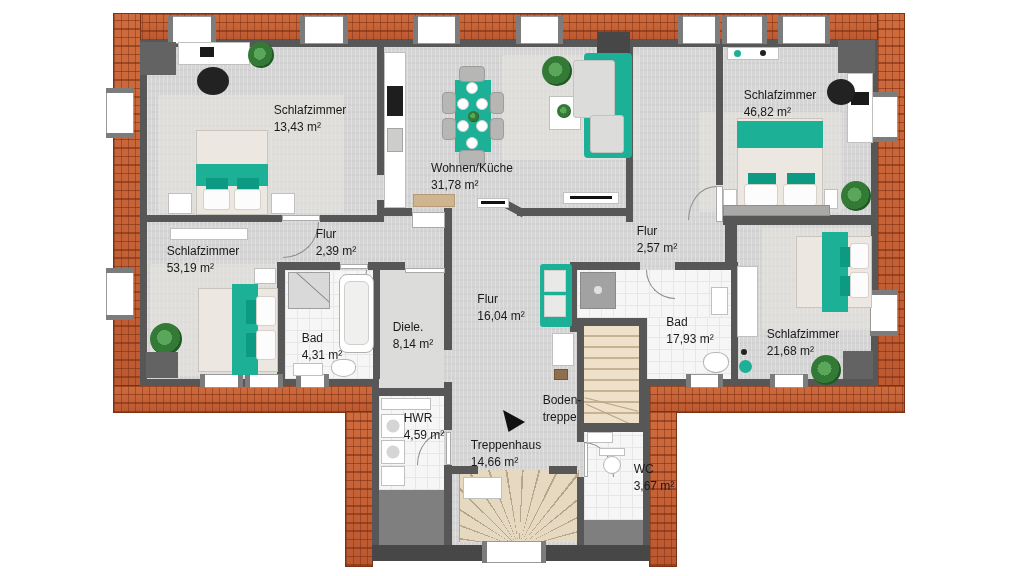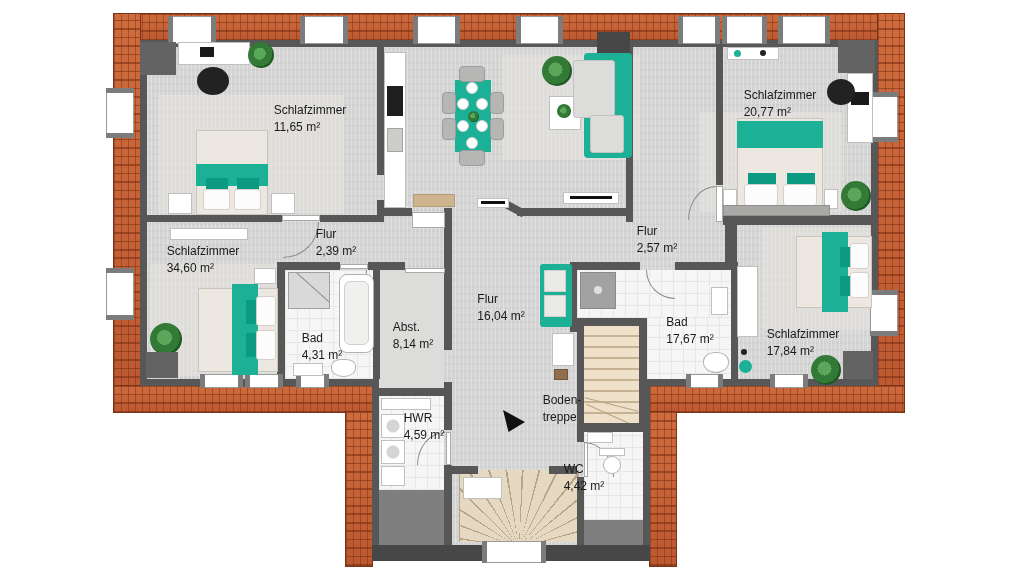--- a/index.html
+++ b/index.html
@@ -271,64 +271,72 @@
   <div class="wh" style="left:381px;top:398px;width:50px;height:12px"></div>
   <div class="wh" style="left:381px;top:414px;width:24px;height:24px;background:radial-gradient(circle at 50% 50%, #d5d5d5 0 6px, #fff 7px)"></div>
   <div class="wh" style="left:381px;top:440px;width:24px;height:24px;background:radial-gradient(circle at 50% 50%, #d5d5d5 0 6px, #fff 7px)"></div>
   <div class="wh" style="left:381px;top:466px;width:24px;height:20px"></div>
   <div class="wh" style="left:587px;top:432px;width:26px;height:11px"></div>
   <div class="wh" style="left:599px;top:448px;width:26px;height:8px"></div>
   <div class="abs" style="left:603px;top:456px;width:18px;height:18px;background:#fff;border:1px solid #b5b5b5;border-radius:50%;box-sizing:border-box"></div>
 
   <div class="lbl" style="left:310px;top:119px">
     <div>Schlafzimmer</div>
-    <div>11,65 m²</div>
+    <div>13,43 m²</div>
+  </div>
+  <div class="lbl" style="left:472px;top:177px">
+    <div>Wohnen/Küche</div>
+    <div>31,78 m²</div>
   </div>
   <div class="lbl" style="left:780px;top:104px">
     <div>Schlafzimmer</div>
-    <div>20,77 m²</div>
+    <div>46,82 m²</div>
   </div>
   <div class="lbl" style="left:336px;top:243px">
     <div>Flur</div>
     <div>2,39 m²</div>
   </div>
   <div class="lbl" style="left:203px;top:260px">
     <div>Schlafzimmer</div>
-    <div>34,60 m²</div>
+    <div>53,19 m²</div>
   </div>
   <div class="lbl" style="left:322px;top:347px">
     <div>Bad</div>
     <div>4,31 m²</div>
   </div>
   <div class="lbl" style="left:413px;top:336px">
-    <div>Abst.</div>
+    <div>Diele.</div>
     <div>8,14 m²</div>
   </div>
   <div class="lbl" style="left:501px;top:308px">
     <div>Flur</div>
     <div>16,04 m²</div>
   </div>
   <div class="lbl" style="left:657px;top:240px">
     <div>Flur</div>
     <div>2,57 m²</div>
   </div>
   <div class="lbl" style="left:690px;top:331px">
     <div>Bad</div>
-    <div>17,67 m²</div>
+    <div>17,93 m²</div>
   </div>
   <div class="lbl" style="left:803px;top:343px">
     <div>Schlafzimmer</div>
-    <div>17,84 m²</div>
+    <div>21,68 m²</div>
   </div>
   <div class="lbl" style="left:424px;top:427px">
     <div>HWR</div>
     <div>4,59 m²</div>
   </div>
+  <div class="lbl" style="left:506px;top:454px">
+    <div>Treppenhaus</div>
+    <div>14,66 m²</div>
+  </div>
   <div class="lbl" style="left:562px;top:409px">
     <div>Boden-</div>
     <div>treppe</div>
   </div>
-  <div class="lbl" style="left:584px;top:478px">
+  <div class="lbl" style="left:654px;top:478px">
     <div>WC</div>
-    <div>4,42 m²</div>
+    <div>3,67 m²</div>
   </div>
 
 </div>
 
 </body></html>

